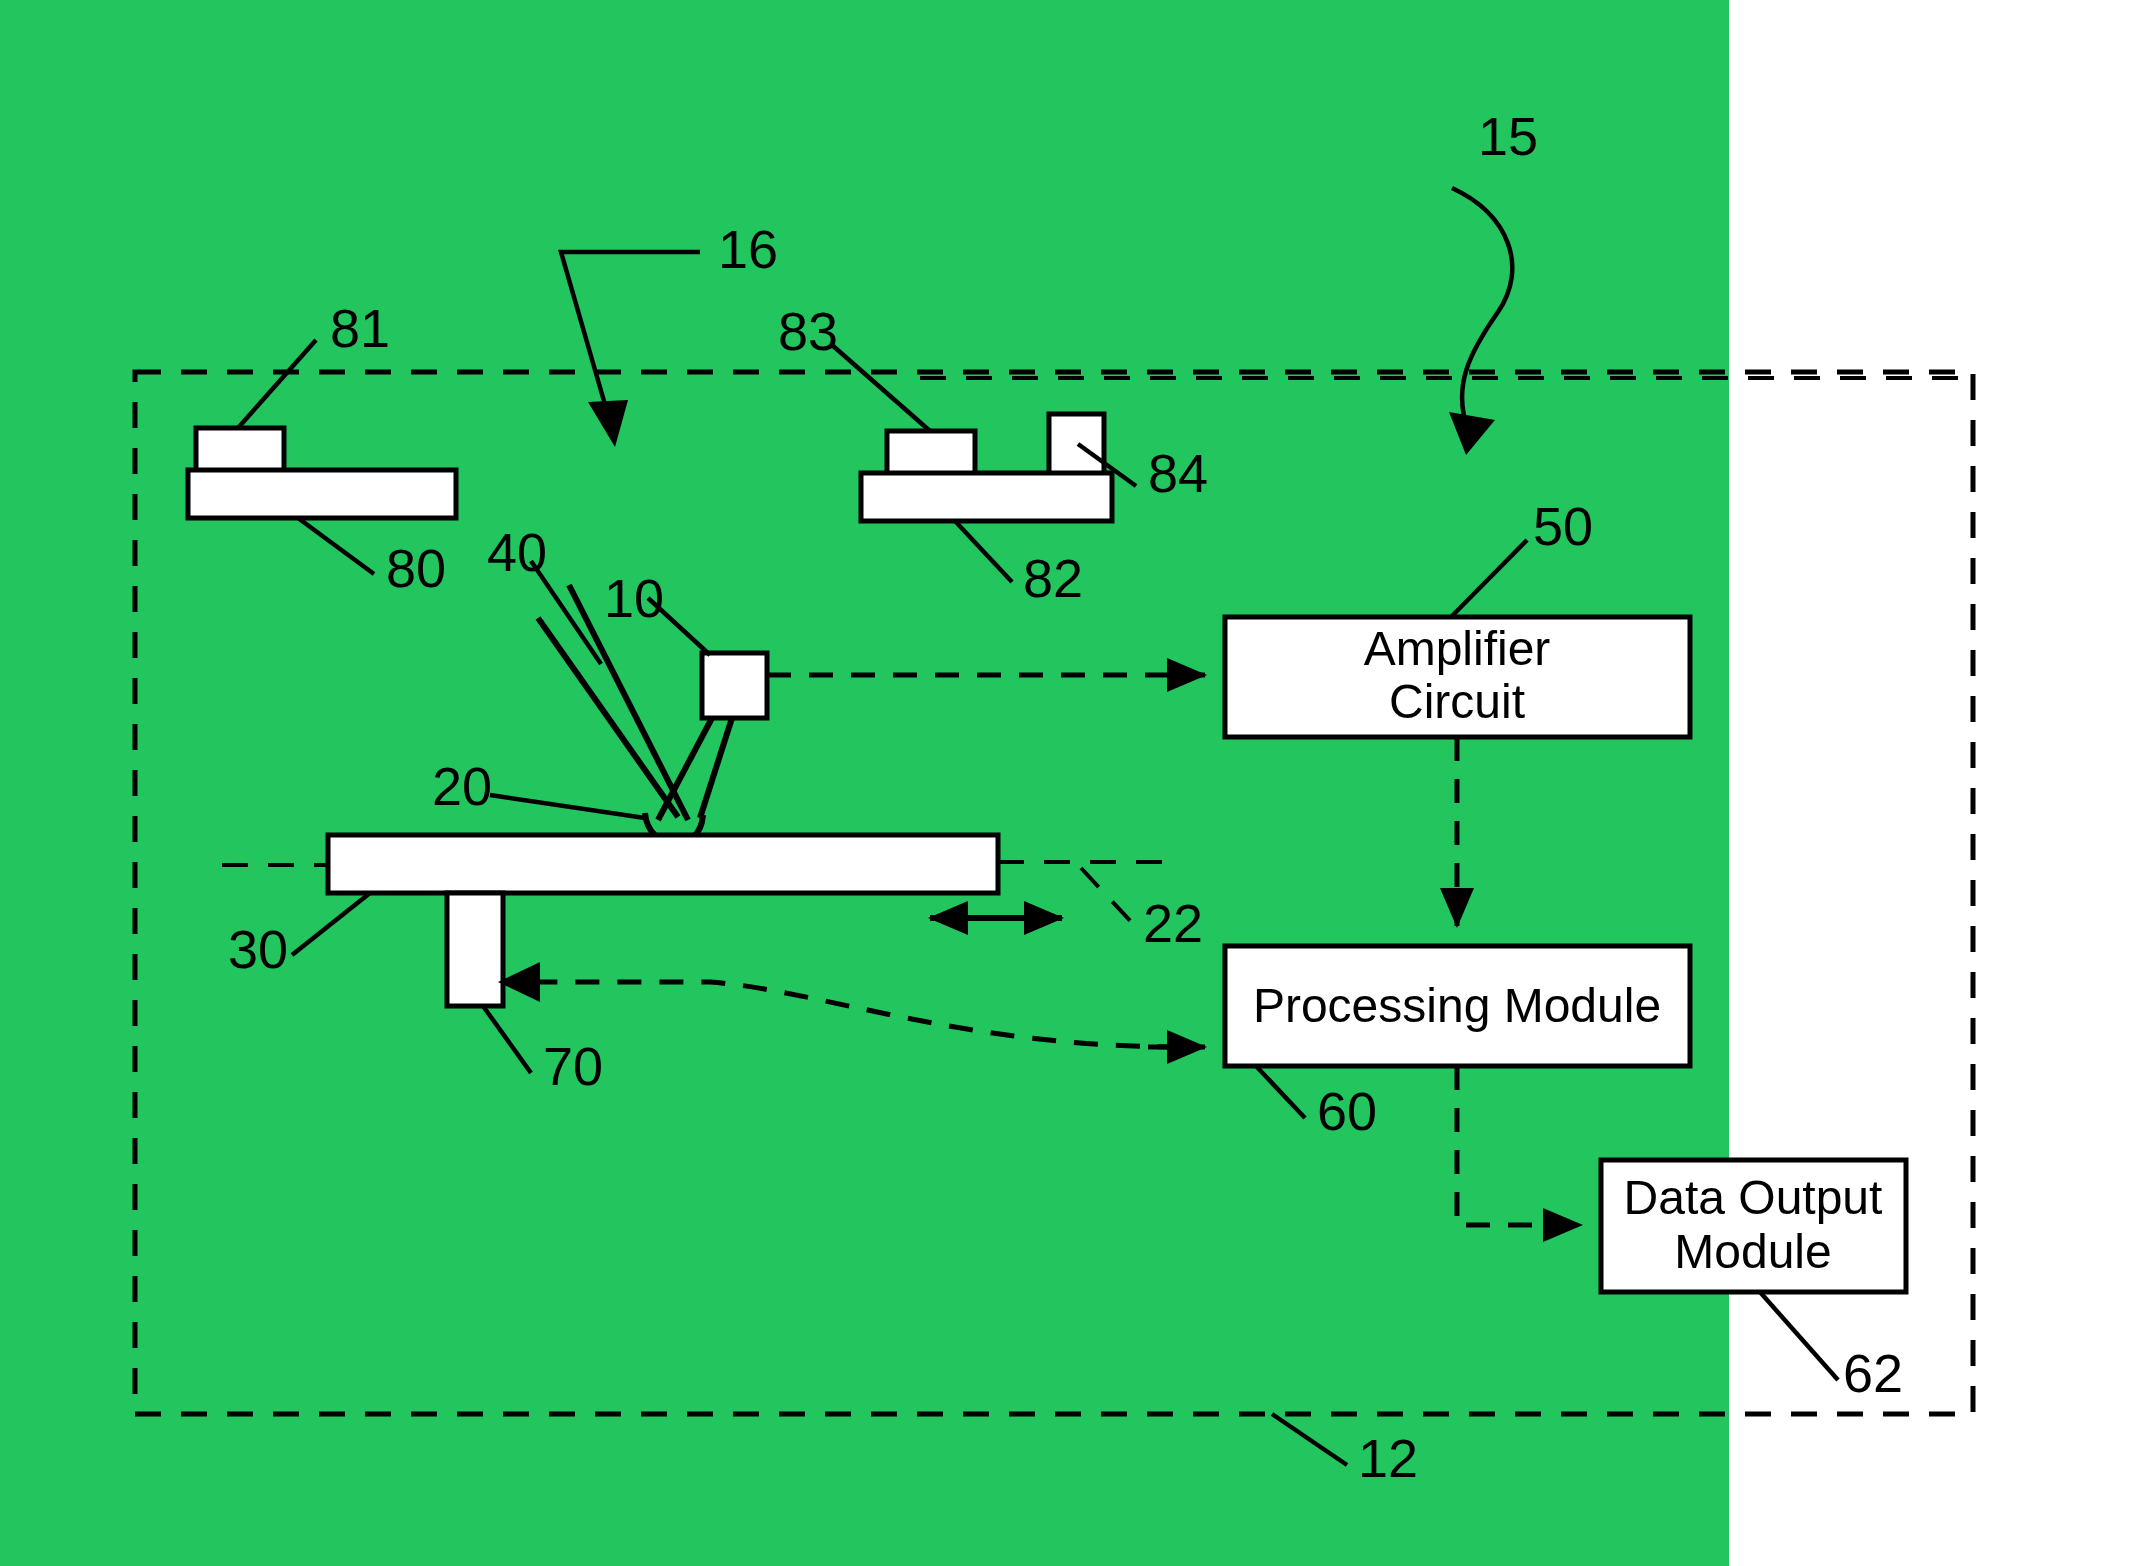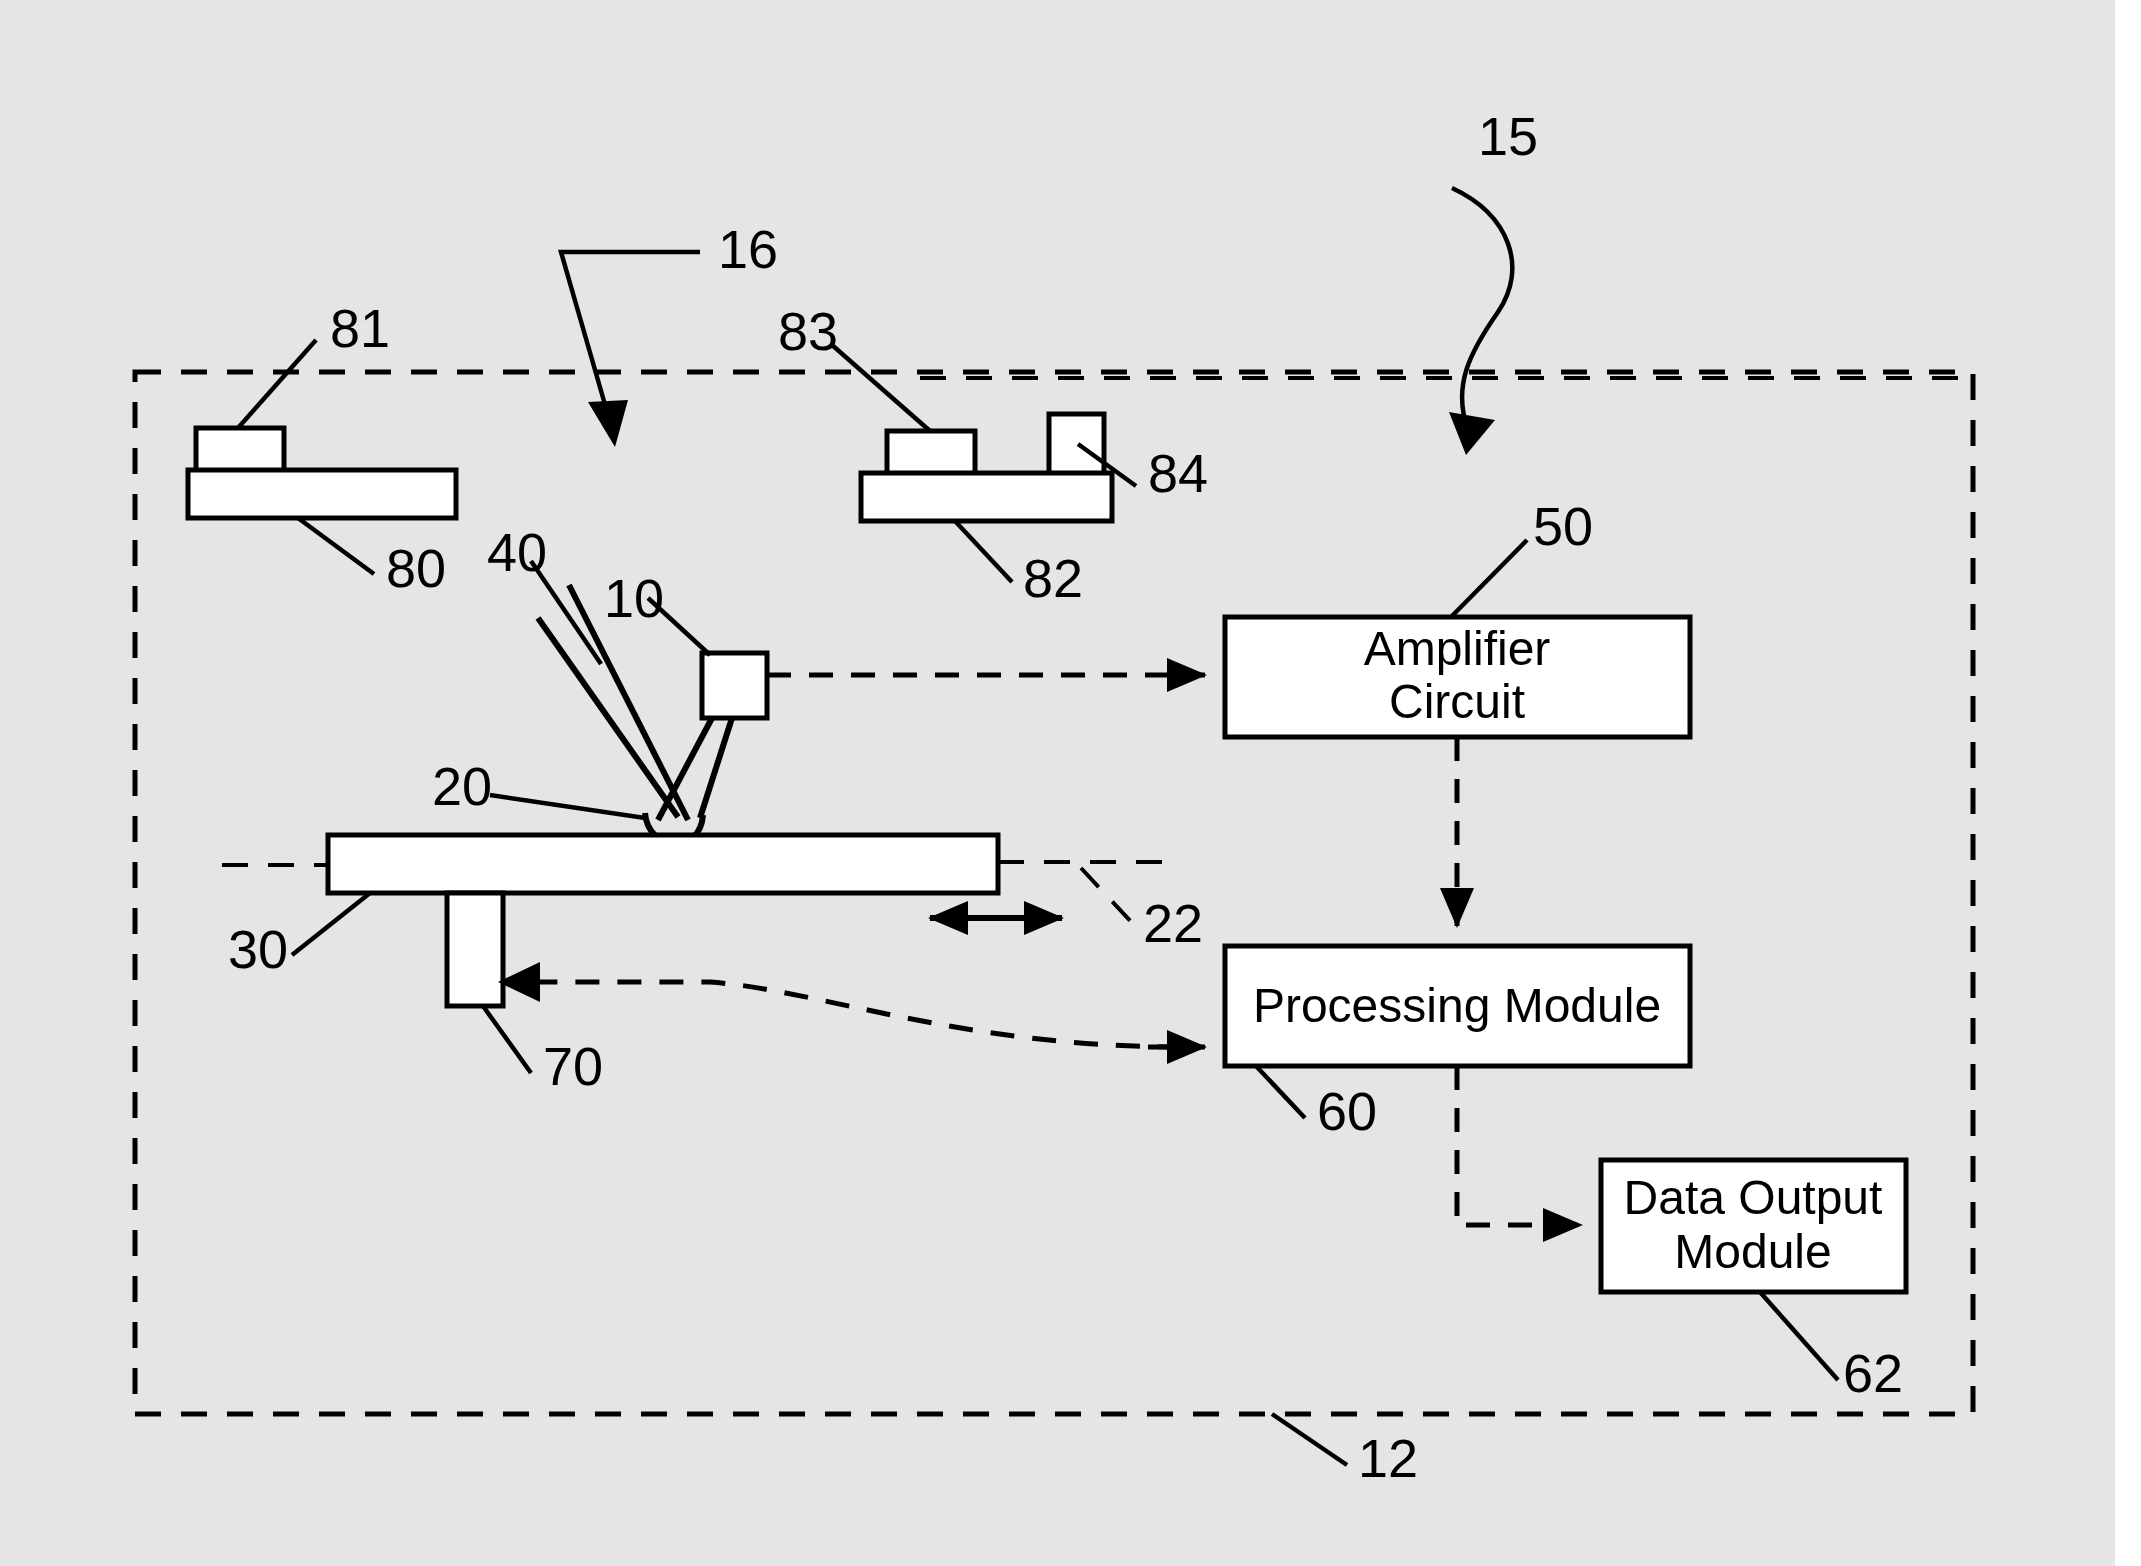--- a/index.html
+++ b/index.html
@@ -8,23 +8,23 @@
     background: #ffffff;
   }
   body {
     width: 2141px;
     height: 1566px;
     font-family: "Liberation Sans", sans-serif;
     overflow: hidden;
   }
   #figure-root {
     position: relative;
-    width: 2115px;
+    width: 1729px;
     height: 1566px;
-    background: #e5e5e5;
+    background: #22c55e;
   }
   svg#figure-svg {
     display: block;
     width: 2141px;
     height: 1566px;
   }
   .thick-line {
     stroke: #000000;
     fill: none;
     stroke-width: 6;

